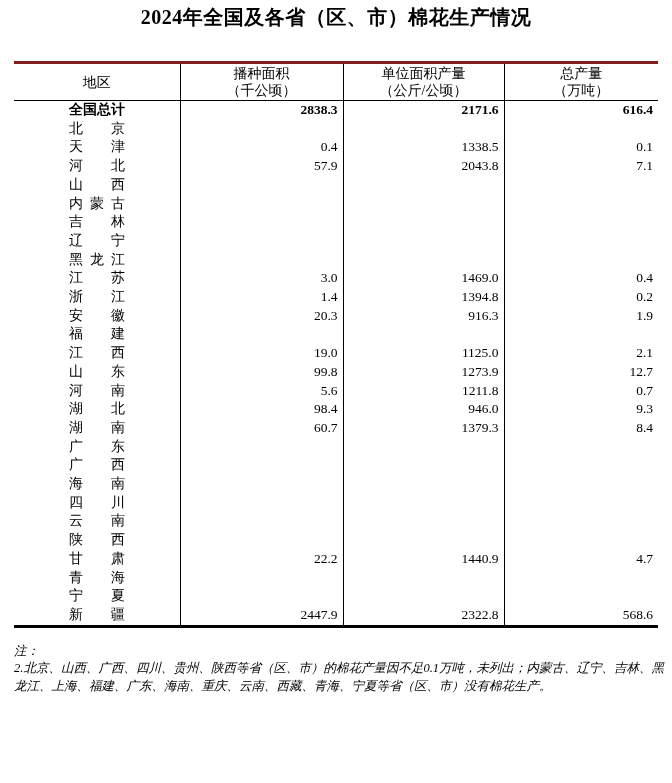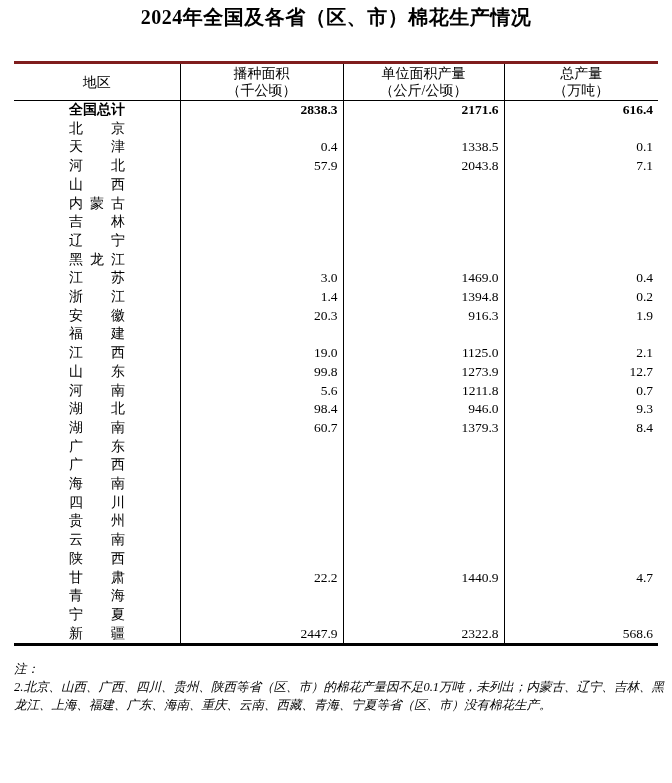--- a/index.html
+++ b/index.html
@@ -237,26 +237,20 @@
           <td class="c3 num"></td>
           <td class="c4 num"></td>
         </tr>
         <tr>
           <td class="c1 name"><span class="prov">四川</span></td>
           <td class="c2 num"></td>
           <td class="c3 num"></td>
           <td class="c4 num"></td>
         </tr>
         <tr>
-          <td class="c1 name"><span class="prov">贵州</span></td>
-          <td class="c2 num"></td>
-          <td class="c3 num"></td>
-          <td class="c4 num"></td>
-        </tr>
-        <tr>
           <td class="c1 name"><span class="prov">云南</span></td>
           <td class="c2 num"></td>
           <td class="c3 num"></td>
           <td class="c4 num"></td>
         </tr>
         <tr>
           <td class="c1 name"><span class="prov">陕西</span></td>
           <td class="c2 num"></td>
           <td class="c3 num"></td>
           <td class="c4 num"></td>

